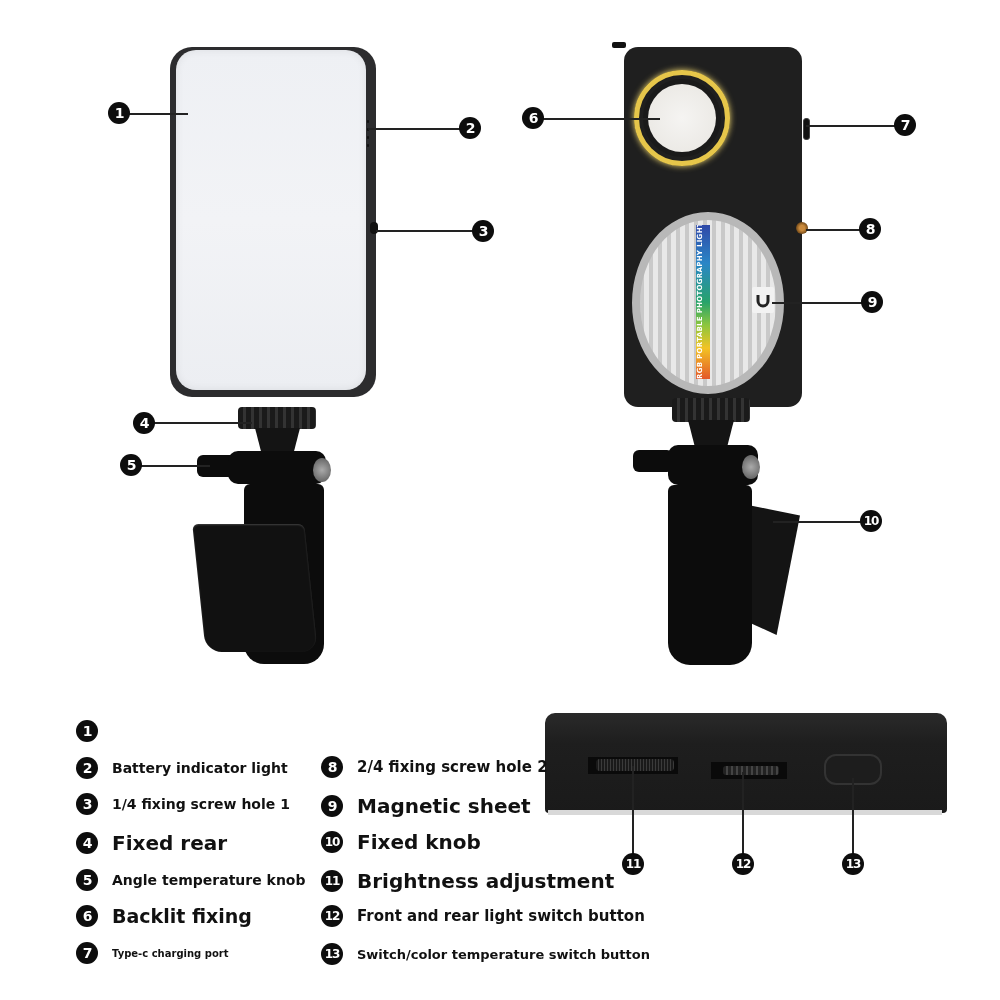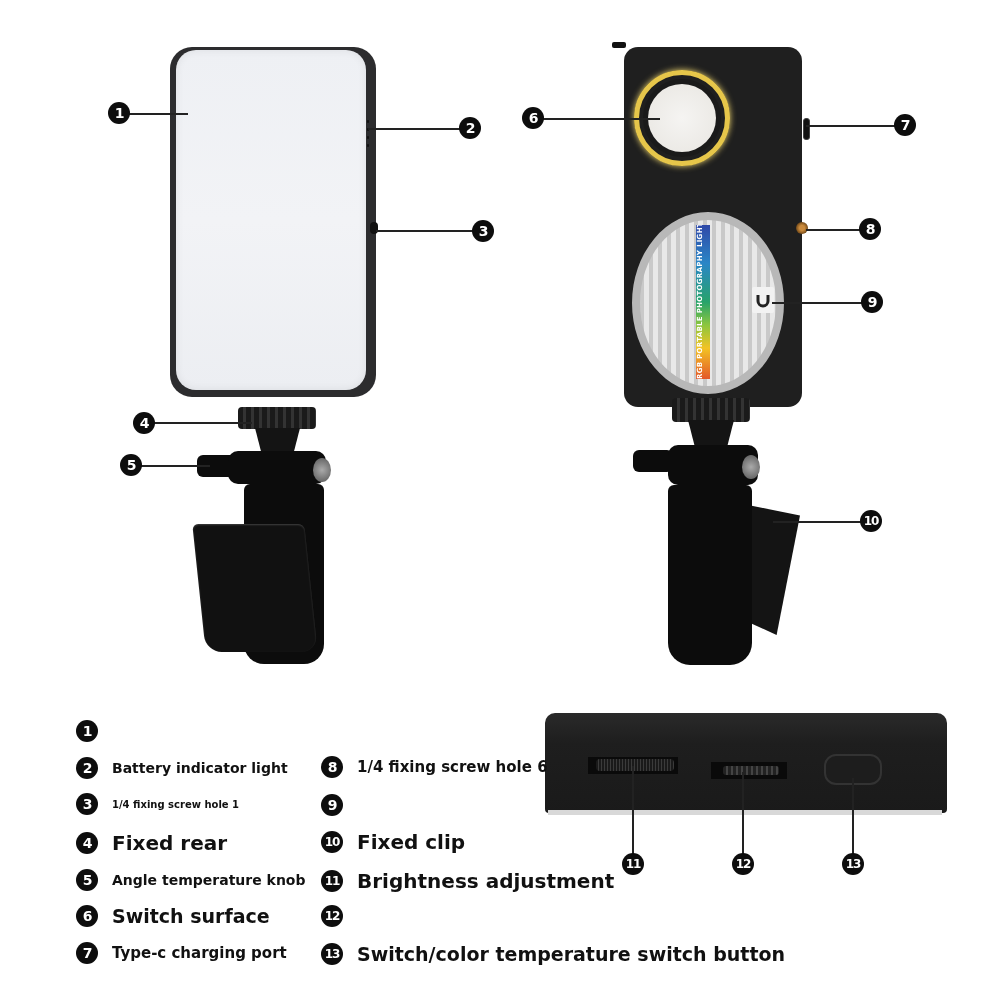--- a/index.html
+++ b/index.html
@@ -137,53 +137,55 @@
 
 <div class="legend-item" style="left:76px;top:720px">
   <span class="badge">1</span>
 </div>
 <div class="legend-item" style="left:76px;top:757px">
   <span class="badge">2</span>
   <span class="legend-text sm-t">Battery indicator light</span>
 </div>
 <div class="legend-item" style="left:76px;top:793px">
   <span class="badge">3</span>
-  <span class="legend-text sm-t" style="font-size:10px">1/4 fixing screw hole 1</span>
+  <span class="legend-text sm-t" style="font-size:14px">1/4 fixing screw hole 1</span>
 </div>
 <div class="legend-item" style="left:76px;top:831px">
   <span class="badge">4</span>
   <span class="legend-text lg">Fixed rear</span>
 </div>
 <div class="legend-item" style="left:76px;top:869px">
   <span class="badge">5</span>
   <span class="legend-text sm-t">Angle temperature knob</span>
 </div>
 <div class="legend-item" style="left:76px;top:905px">
   <span class="badge">6</span>
-  <span class="legend-text lg" style="font-size:19px">Switch surface</span>
+  <span class="legend-text lg" style="font-size:19px">Backlit fixing</span>
 </div>
 <div class="legend-item" style="left:76px;top:942px">
   <span class="badge">7</span>
-  <span class="legend-text sm-t" style="font-size:15px">Type-c charging port</span>
+  <span class="legend-text sm-t" style="font-size:10px">Type-c charging port</span>
 </div>
 
 <div class="legend-item" style="left:321px;top:756px">
   <span class="badge">8</span>
-  <span class="legend-text sm-t" style="font-size:15px">1/4 fixing screw hole 6</span>
+  <span class="legend-text sm-t" style="font-size:15px">2/4 fixing screw hole 2</span>
 </div>
 <div class="legend-item" style="left:321px;top:794px">
   <span class="badge">9</span>
+  <span class="legend-text lg">Magnetic sheet</span>
 </div>
 <div class="legend-item" style="left:321px;top:830px">
   <span class="badge sm">10</span>
-  <span class="legend-text lg">Fixed clip</span>
+  <span class="legend-text lg">Fixed knob</span>
 </div>
 <div class="legend-item" style="left:321px;top:869px">
   <span class="badge sm">11</span>
   <span class="legend-text lg">Brightness adjustment</span>
 </div>
 <div class="legend-item" style="left:321px;top:905px">
   <span class="badge sm">12</span>
+  <span class="legend-text sm-t" style="font-size:15px">Front and rear light switch button</span>
 </div>
 <div class="legend-item" style="left:321px;top:943px">
   <span class="badge sm">13</span>
-  <span class="legend-text sm-t" style="font-size:19px">Switch/color temperature switch button</span>
+  <span class="legend-text sm-t" style="font-size:13px">Switch/color temperature switch button</span>
 </div>
 
 </body></html>

